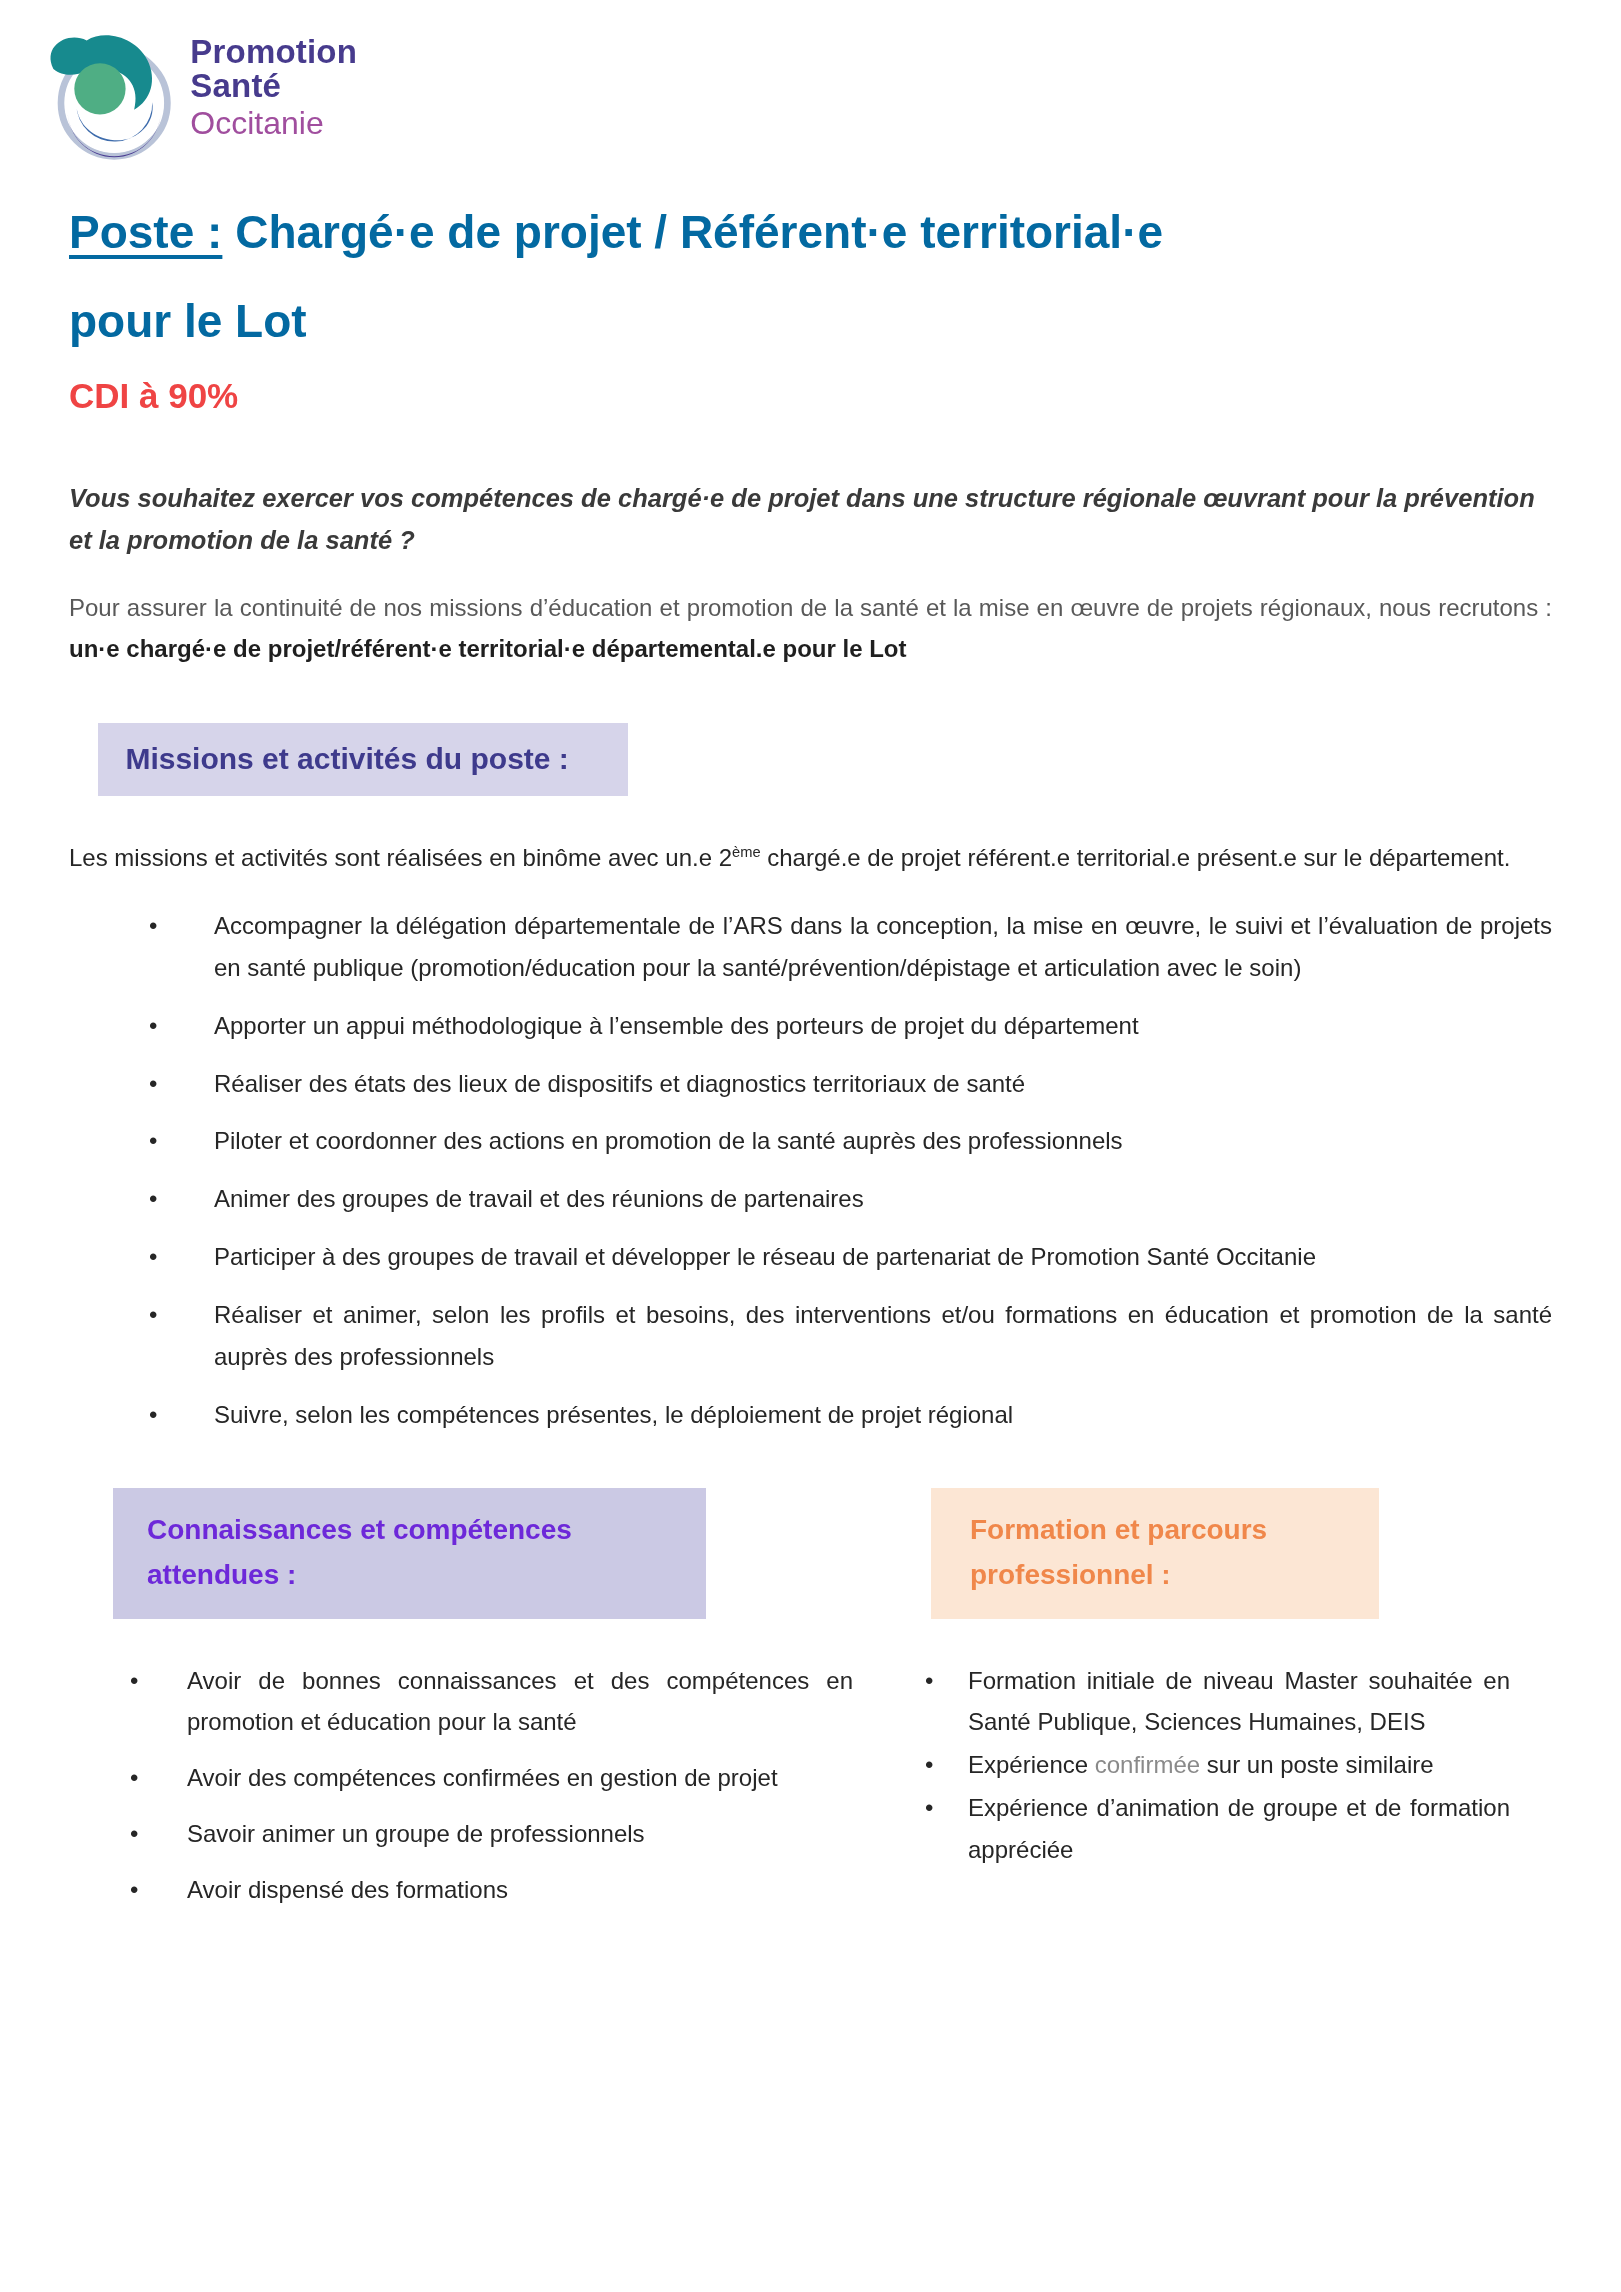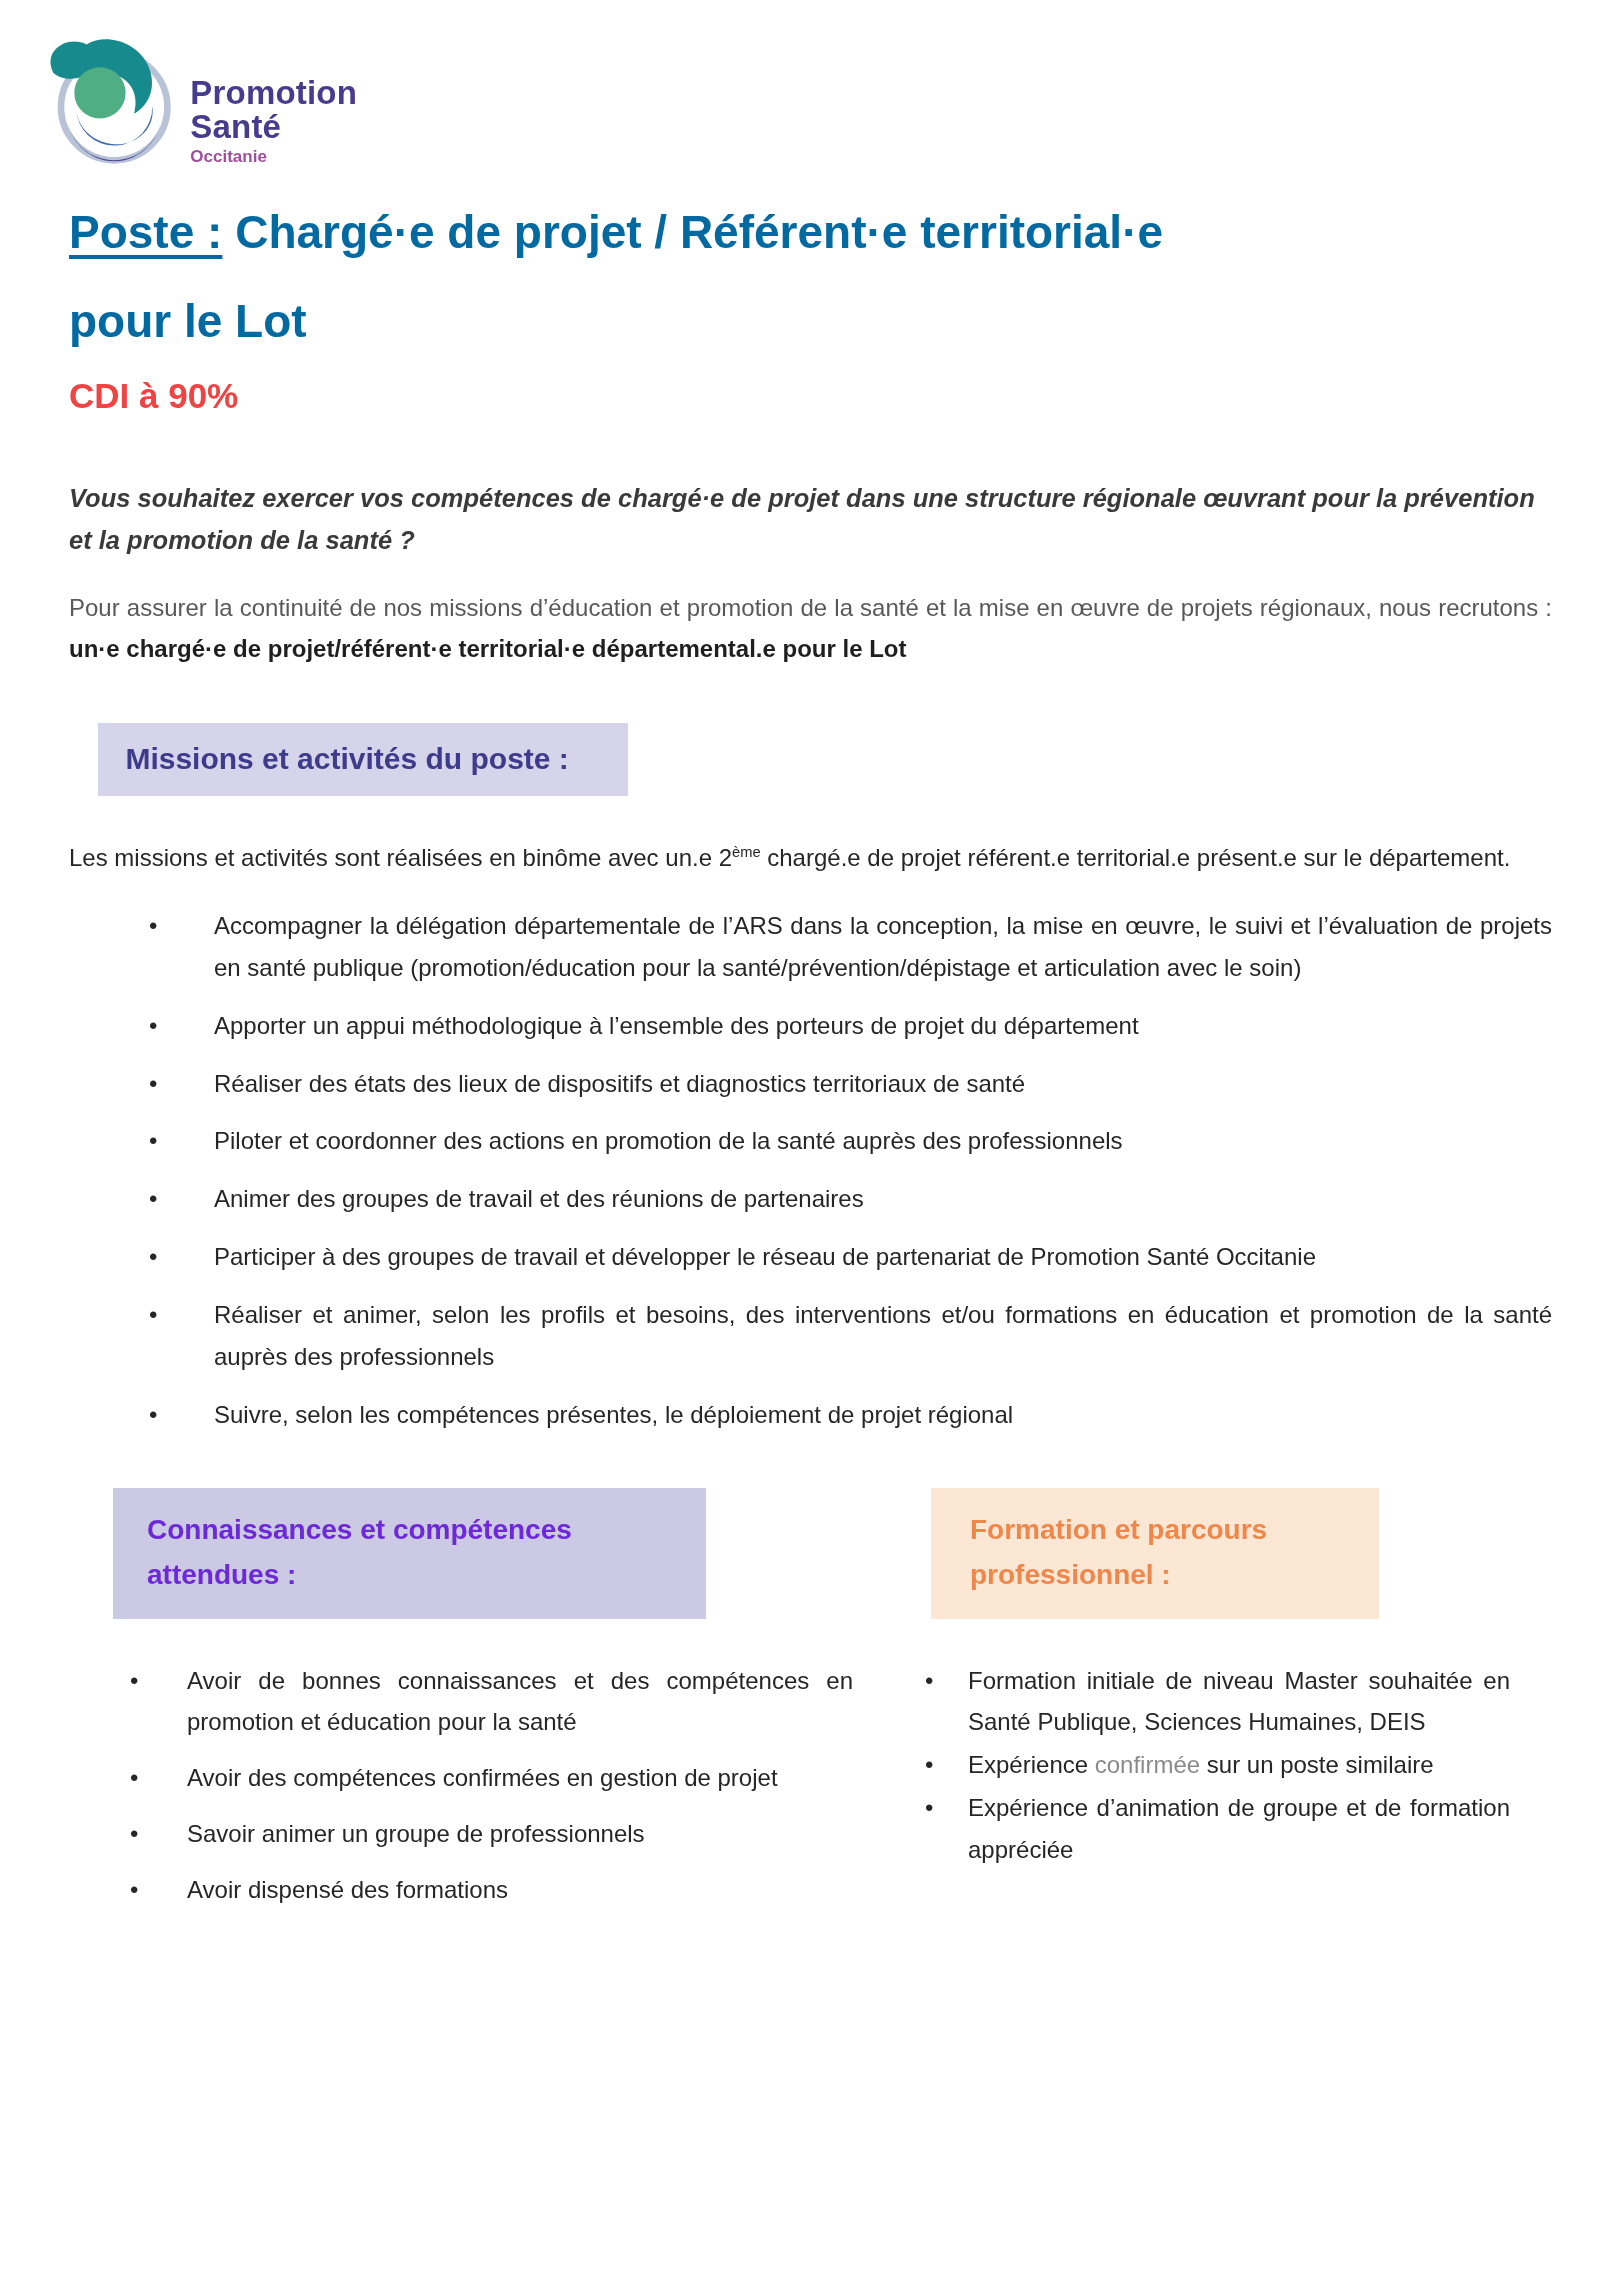--- a/index.html
+++ b/index.html
@@ -2,25 +2,25 @@
 <html lang="fr"><head>
 <meta charset="utf-8">
 <style>
   html,body{margin:0;padding:0;background:#888;}
   .page{
     width:1621px;height:2293px;background:#ffffff;margin:0 auto;
     font-family:"Liberation Sans",sans-serif;box-sizing:border-box;
     padding:29px 69px 0 69px;overflow:hidden;position:relative;
   }
   
-  .logo-row{display:flex;align-items:flex-end;gap:15.7px;margin-left:-27.4px;height:137px;}
+  .logo-row{display:flex;align-items:flex-start;gap:15.7px;margin-left:-27.4px;height:137px;}
   .logo-mark{width:133px;height:133px;flex:0 0 auto;}
   .logo-text{display:flex;flex-direction:column;line-height:1.04;padding-top:5.9px;}
   .logo-name{font-size:33px;font-weight:bold;color:#473B8D;letter-spacing:0.2px;}
-  .logo-region{font-size:17px;font-weight:bold;color:#A04E9E;margin-top:3.9px;}
+  .logo-region{font-size:32px;font-weight:normal;color:#A04E9E;margin-top:3.9px;}
   
   .title{margin-top:21.6px;font-size:46px;font-weight:bold;color:#0369a1;line-height:1.95;}
   .title .underline{text-decoration:underline;text-decoration-thickness:3.9px;text-underline-offset:6.9px;}
   .contract{font-size:35px;font-weight:bold;color:#ef4444;line-height:1.3;margin-top:5.9px;}
   
   .question{margin-top:59px;font-size:25.5px;font-weight:bold;font-style:italic;color:#3A3A3A;line-height:1.65;max-width:1470px;}
   .recruit{margin-top:23.5px;font-size:24px;color:#595959;line-height:1.72;text-align:justify;}
   .recruit b{color:#1F1F1F;}
   
   .banner{display:inline-block;margin-top:29px;margin-left:29px;background:#D6D4EA;

